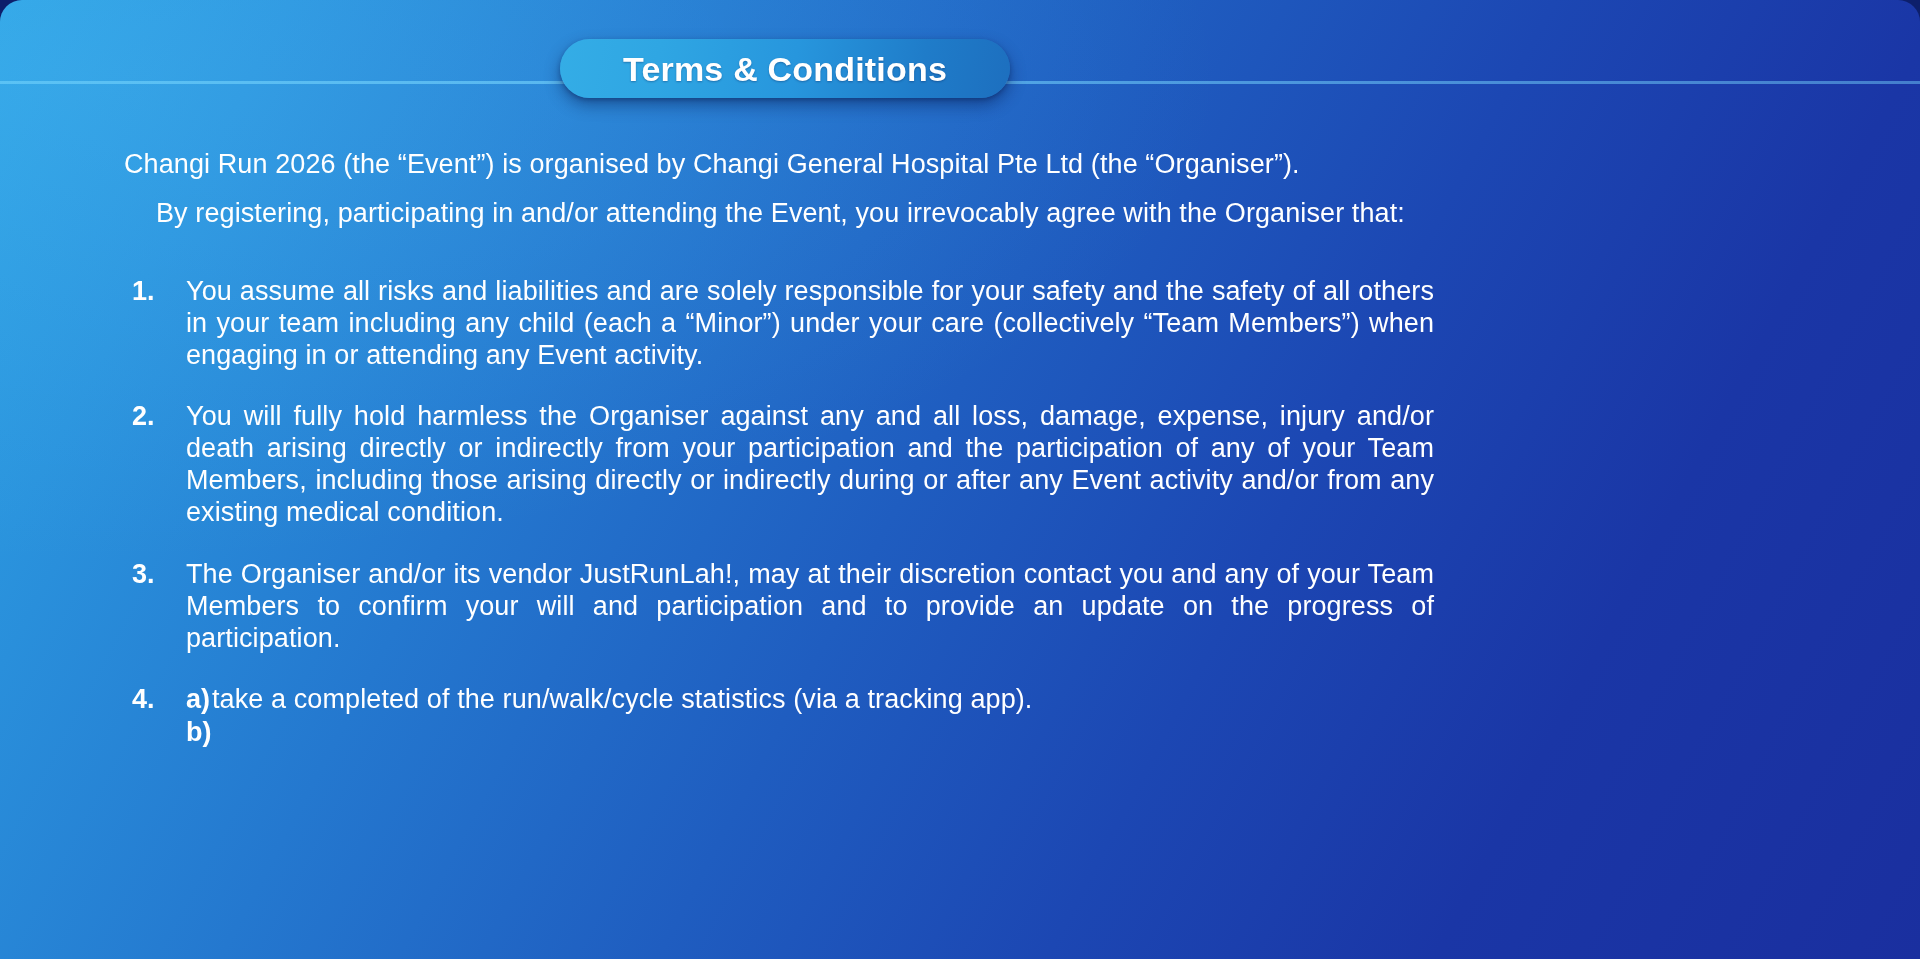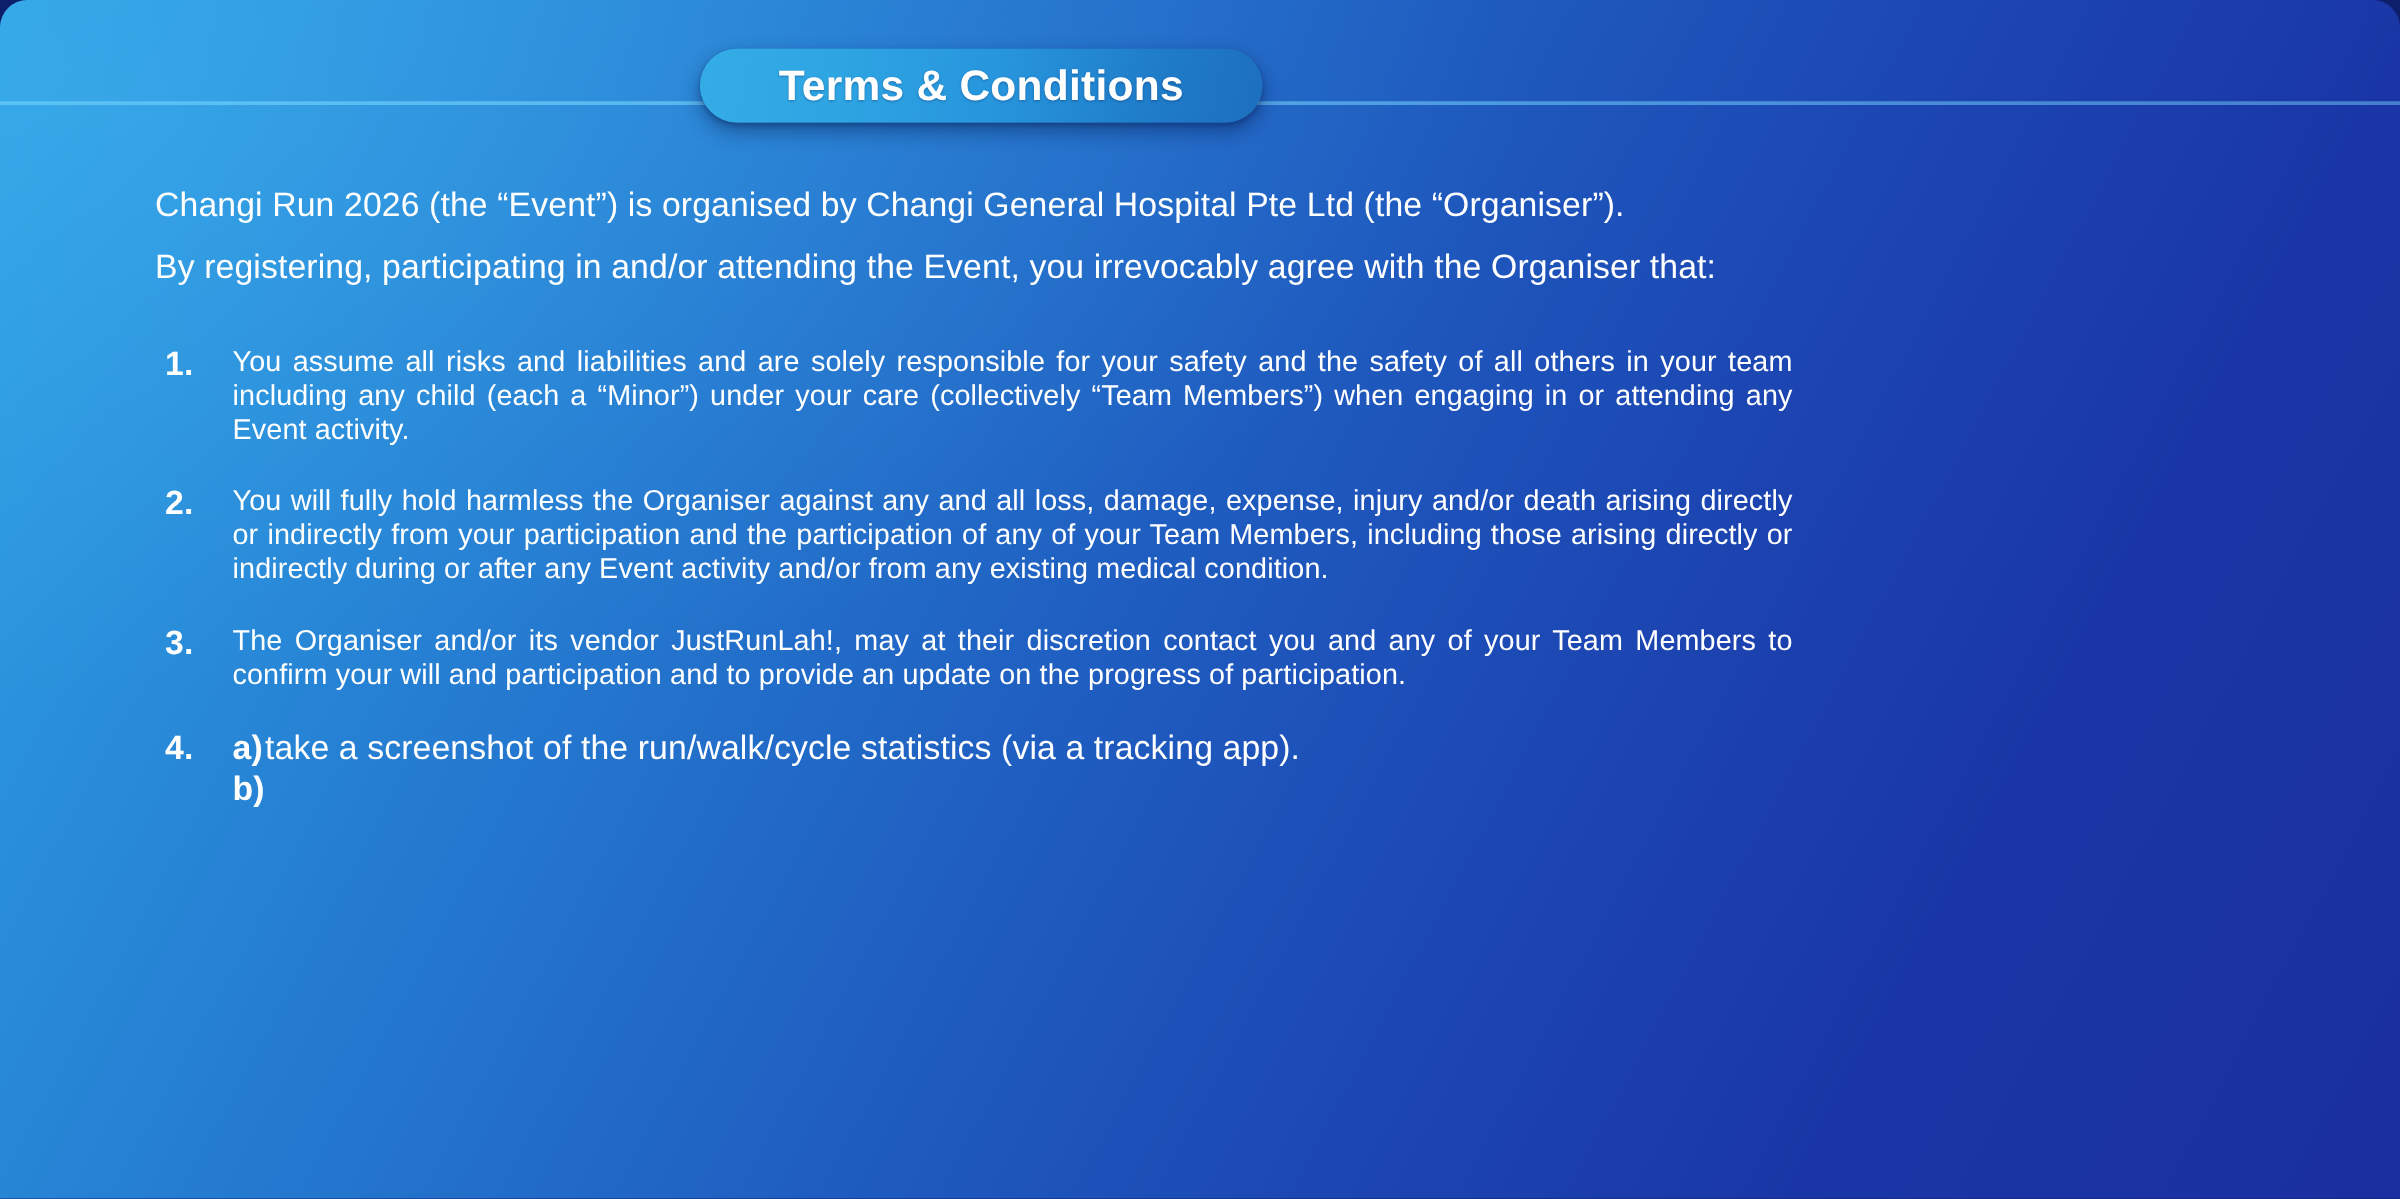--- a/index.html
+++ b/index.html
@@ -76,21 +76,21 @@
     font-size:27px;
     line-height:1.18;
   }
   .para{
     margin:0 0 0px 0;
     font-size:27px;
     line-height:1.2;
     letter-spacing:.1px;
   }
   .para.p1{margin-bottom:17px;}
-  .para.p2{margin-bottom:46px;}
+  .para.p2{margin-bottom:46px;margin-left:32px;}
 
   
   ol.terms{
     list-style:none;
     margin:0;padding:0;
   }
   ol.terms > li{
     position:relative;
     padding-left:62px;
     margin-bottom:30px;
@@ -99,21 +99,21 @@
     letter-spacing:.1px;
   }
   ol.terms > li:last-child{margin-bottom:0;}
   ol.terms > li .num{
     position:absolute;left:8px;top:0;
     font-weight:bold;
     font-size:27px;
   }
   ol.terms > li .body{
     display:block;
-    font-size:23px;
+    font-size:27px;
     line-height:1.18;
   }
   
   ol.terms > li.noj{text-align:left;}
 
   
   ul.sub{
     list-style:none;
     margin:1px 0 0 0;padding:0;
   }
@@ -161,21 +161,21 @@
       <li>
         <span class="num">3.</span>
         <span class="body">The Organiser and/or its vendor JustRunLah!, may at their discretion contact you and any of your Team Members to confirm your will and participation and to provide an update on the progress of participation.</span>
       </li>
 
       <li class="noj">
         <span class="num">4.</span>
         <ul class="sub">
           <li>
             <span class="slab">a)</span>
-            <span>take a screenshot of the run/walk/cycle statistics (via a tracking app).</span>
+            <span>take a completed of the run/walk/cycle statistics (via a tracking app).</span>
           </li>
           <li>
             <span class="slab">b)</span>
           </li>
         </ul>
       </li>
 
     </ol>
   </div>
 </div>

